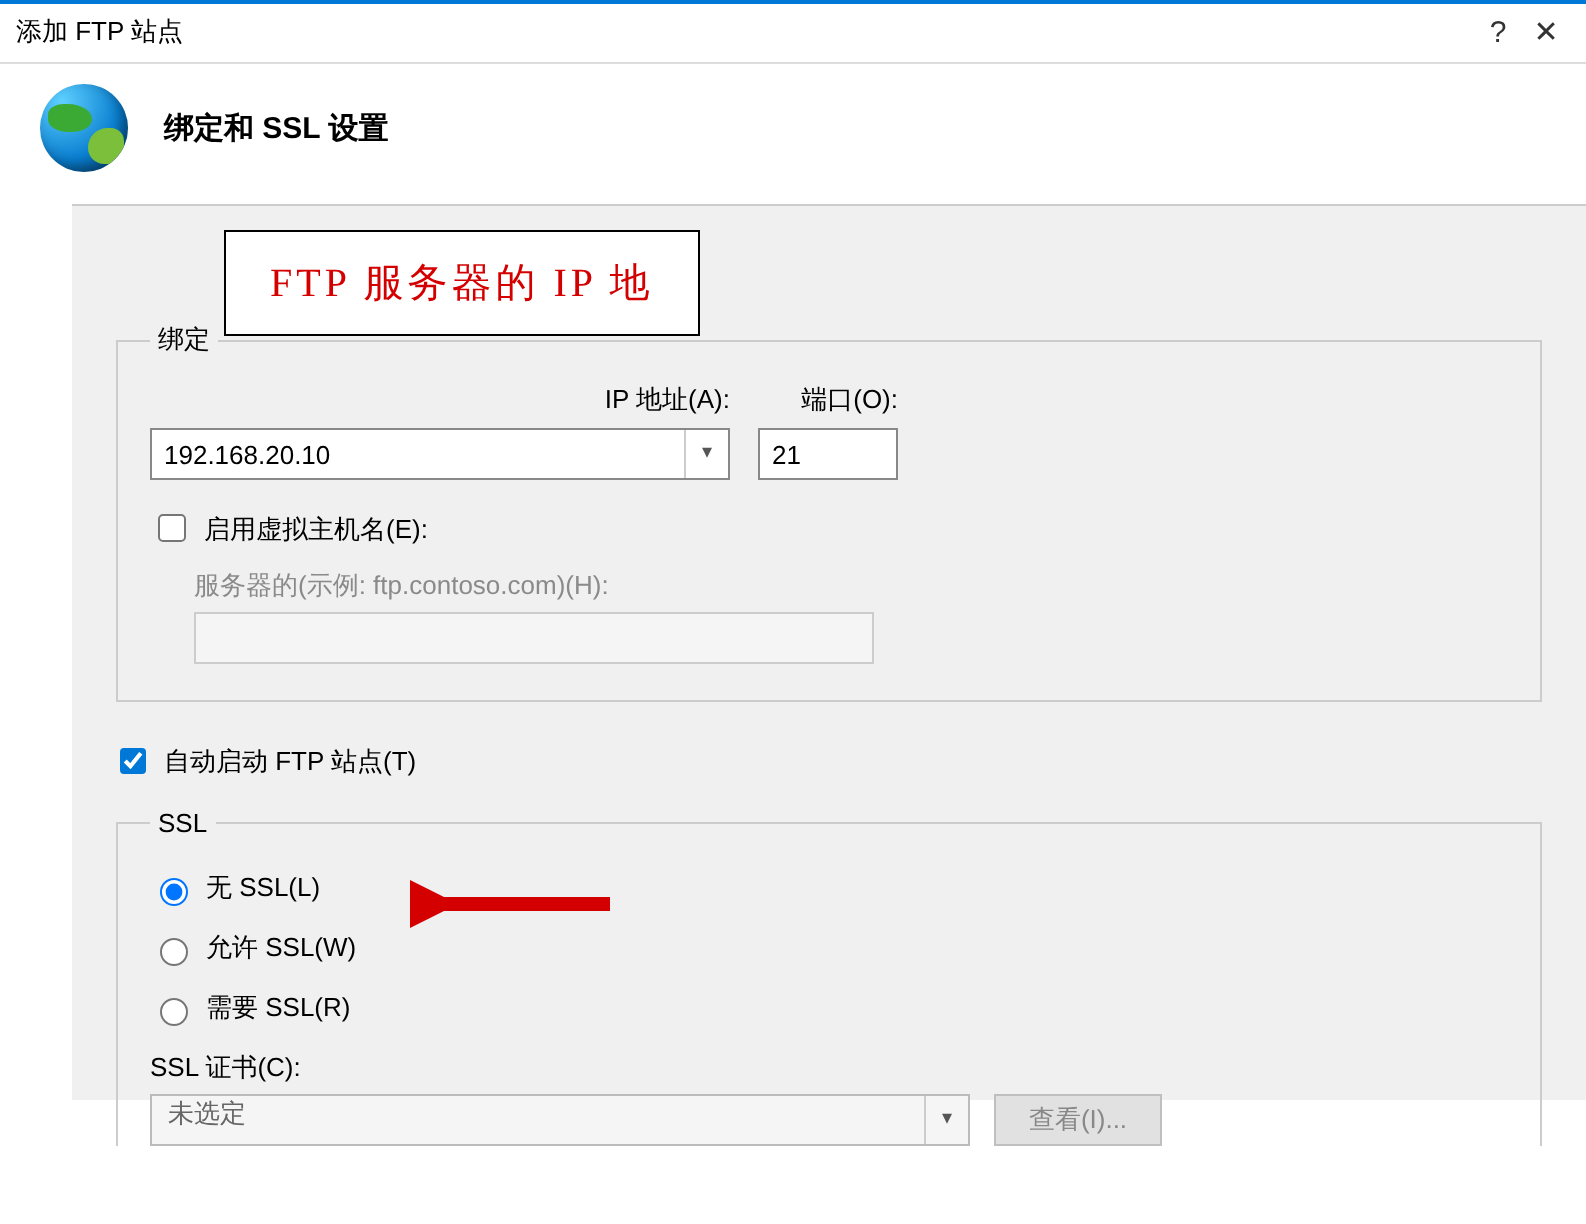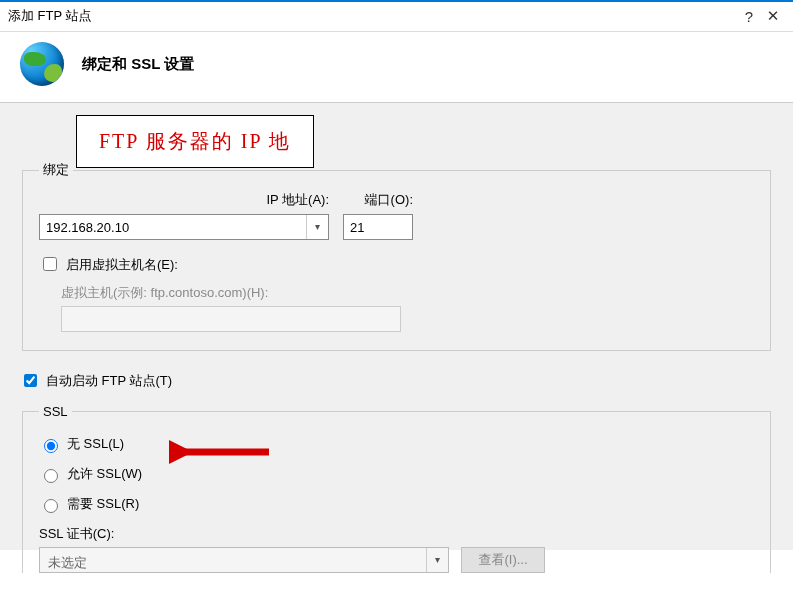--- a/index.html
+++ b/index.html
@@ -60,20 +60,21 @@
     font-weight: bold;
     font-size: 15px;
     padding-left: 18px;
   }
   .content {
     background: #f0f0f0;
     border-top: 1px solid #ccc;
     padding: 18px 20px 0 20px;
     height: 448px;
     position: relative;
+    margin-left: 36px;
   }
   .annotation {
     position: absolute;
     top: 12px; left: 76px;
     background: #fff;
     border: 1px solid #000;
     padding: 12px 22px;
     font-family: SimSun, serif;
     font-size: 20px;
     color: #d40000;
@@ -145,21 +146,21 @@
   .radio-row input[type=radio] { width:14px; height:14px; }
   .arrow-svg {
     position:absolute;
     left:130px; top:4px;
     pointer-events:none;
   }
   .cert-row {
     display:flex; align-items:center; gap:12px; margin-top:4px;
   }
   .cert-combo {
-    display:flex; align-items:flex-end;
+    display:flex; align-items:flex-start;
     background:#f5f5f5; border:1px solid #bbb;
     height:26px; width:410px;
   }
   .cert-combo span.txt {
     flex:1; padding:0 8px; color:#666; font-size:13px;
   }
   .cert-combo .arrow {
     width:22px; text-align:center; border-left:1px solid #ccc;
     font-size:10px; color:#555; line-height:24px;
   }
@@ -203,21 +204,21 @@
         <label class="fld">端口(O):</label>
         <input class="port-input" type="text" value="21" style="">
       </div>
     </div>
 
     <div class="chk-row">
       <input type="checkbox" style="">
       <span>启用虚拟主机名(E):</span>
     </div>
 
-    <div class="disabled-label">虚拟主机(示例: ftp.contoso.com)(H):</div>
+    <div class="disabled-label">服务器的(示例: ftp.contoso.com)(H):</div>
     <div class="vhost-input"></div>
   </fieldset>
 
   <div class="autostart">
     <input type="checkbox" checked="" style="">
     <span>自动启动 FTP 站点(T)</span>
   </div>
 
   <fieldset class="ssl">
     <legend>SSL</legend>

